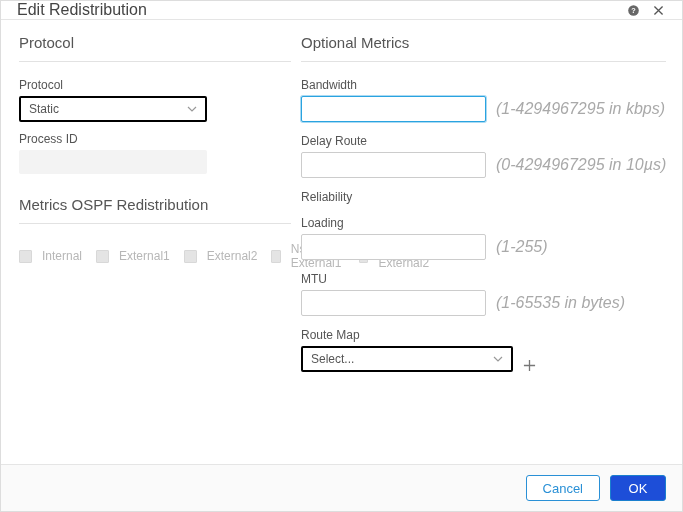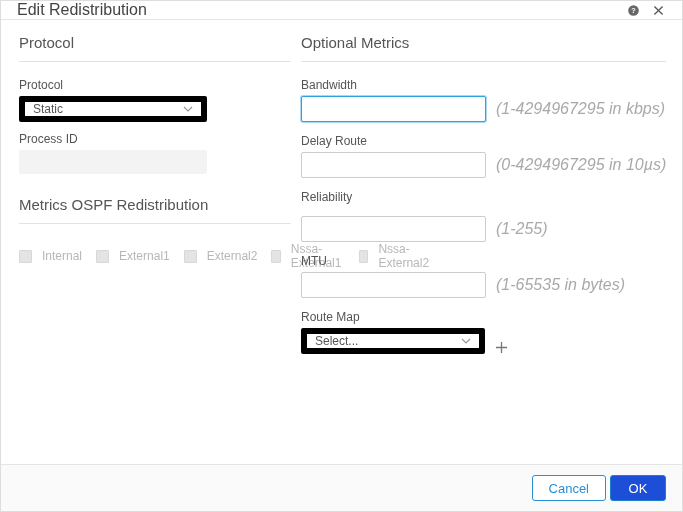--- a/index.html
+++ b/index.html
@@ -9,38 +9,38 @@
 .header-title { font-size: 16px; color: #444; }
 .header-icons { display: flex; align-items: center; gap: 10px; }
 .help-icon, .close-icon { width: 15px; height: 15px; display: flex; align-items: center; justify-content: center; color: #555; cursor: pointer; }
 .help-icon svg, .close-icon svg { width: 13px; height: 13px; }
 .body { flex: 1; display: flex; padding: 14px 18px 10px 18px; gap: 10px; overflow: hidden; }
 .col-left { width: 272px; }
 .col-right { flex: 1; }
 .section-title { font-size: 15px; color: #555; margin-bottom: 10px; }
 .section-rule { border: none; border-top: 1px solid #e2e2e2; margin-bottom: 16px; }
 .field-label { font-size: 12px; color: #555; margin-bottom: 4px; display: block; }
-.select-wrap { position: relative; width: 188px; height: 26px; border: 6px solid #000000; border-radius: 2px; background: #fff; display: flex; align-items: center; padding: 0 8px; margin-bottom: 10px; }
+.select-wrap { position: relative; width: 188px; height: 26px; border: 2px solid #000000; border-radius: 2px; background: #fff; display: flex; align-items: center; padding: 0 8px; margin-bottom: 10px; }
 .select-wrap .val { font-size: 12px; color: #555; }
 .select-wrap .chev { position: absolute; right: 8px; top: 50%; transform: translateY(-50%); }
 .select-wrap .chev svg { width: 10px; height: 10px; display: block; }
 .readonly-box { width: 188px; height: 24px; background: #f3f3f3; border-radius: 2px; margin-bottom: 22px; }
 .section-title.sub { margin-top: 4px; }
 .check-list { display: flex; flex-direction: row; gap: 14px; margin-top: 18px; }
 .check-item { display: flex; align-items: center; gap: 10px; }
 .check-box { width: 13px; height: 13px; background: #e4e4e4; border: 1px solid #d8d8d8; border-radius: 1px; }
 .check-label { font-size: 12px; color: #b7b7b7; }
 .metric-field { margin-bottom: 12px; }
 .metric-row { display: flex; align-items: center; gap: 10px; }
 .metric-input { width: 185px; height: 26px; border: 1px solid #ccc; border-radius: 2px; padding: 0 6px; font-size: 12px; color: #333; outline: none; }
 .metric-input.focused { border: 1px solid #2aa3e0; box-shadow: 0 0 0 1px rgba(42,163,224,0.4); }
 .metric-hint { font-size: 16px; font-style: italic; color: #a9a9a9; white-space: nowrap; }
 .plus-icon { color: #888; cursor: pointer; }
 .plus-icon svg { width: 13px; height: 13px; display: block; }
-.footer { border-top: 1px solid #e5e5e5; background: #fafafa; padding: 10px 16px; display: flex; justify-content: flex-end; gap: 4px; }
+.footer { border-top: 1px solid #e5e5e5; background: #fafafa; padding: 10px 16px; display: flex; justify-content: flex-end; gap: 10px; }
 .btn { height: 26px; border-radius: 3px; font-size: 13px; padding: 0 16px; cursor: pointer; display: flex; align-items: center; justify-content: center; }
 .btn-cancel { background: #fff; border: 1px solid #2a90d6; color: #2a90d6; }
 .btn-ok { background: #1d4ed8; border: 1px solid #1a7fce; color: #fff; min-width: 56px; }
 </style>
 </head>
 <body>
 
 <div class="dialog">
   <div class="header">
     <div class="header-title">Edit Redistribution</div>
@@ -122,38 +122,39 @@
           <input class="metric-input" type="text" style="">
           <span class="metric-hint">(0-4294967295 in 10µs)</span>
         </div>
       </div>
 
       <div class="metric-field">
         <label class="field-label">Reliability</label>
       </div>
 
       <div class="metric-field">
+        <label class="field-label">Loading</label>
         <div class="metric-row">
           <input class="metric-input" type="text" style="">
           <span class="metric-hint">(1-255)</span>
         </div>
       </div>
 
       <div class="metric-field">
         <label class="field-label">MTU</label>
         <div class="metric-row">
           <input class="metric-input" type="text" style="">
           <span class="metric-hint">(1-65535 in bytes)</span>
         </div>
       </div>
 
       <div class="metric-field">
         <label class="field-label">Route Map</label>
         <div class="metric-row">
-          <div class="select-wrap" style="width:184px;margin-bottom:13px">
+          <div class="select-wrap" style="width:212px;margin-bottom:13px">
             <span class="val">Select...</span>
             <span class="chev">
               <svg viewBox="0 0 10 10">
                   <path d="M1 3 L5 7 L9 3" stroke="#999" stroke-width="1.2" fill="none"></path>
                 </svg>
             </span>
           </div>
           <span class="plus-icon">
             <svg viewBox="0 0 14 14">
                 <path d="M7 1 L7 13 M1 7 L13 7" stroke="#777" stroke-width="1.4"></path>

